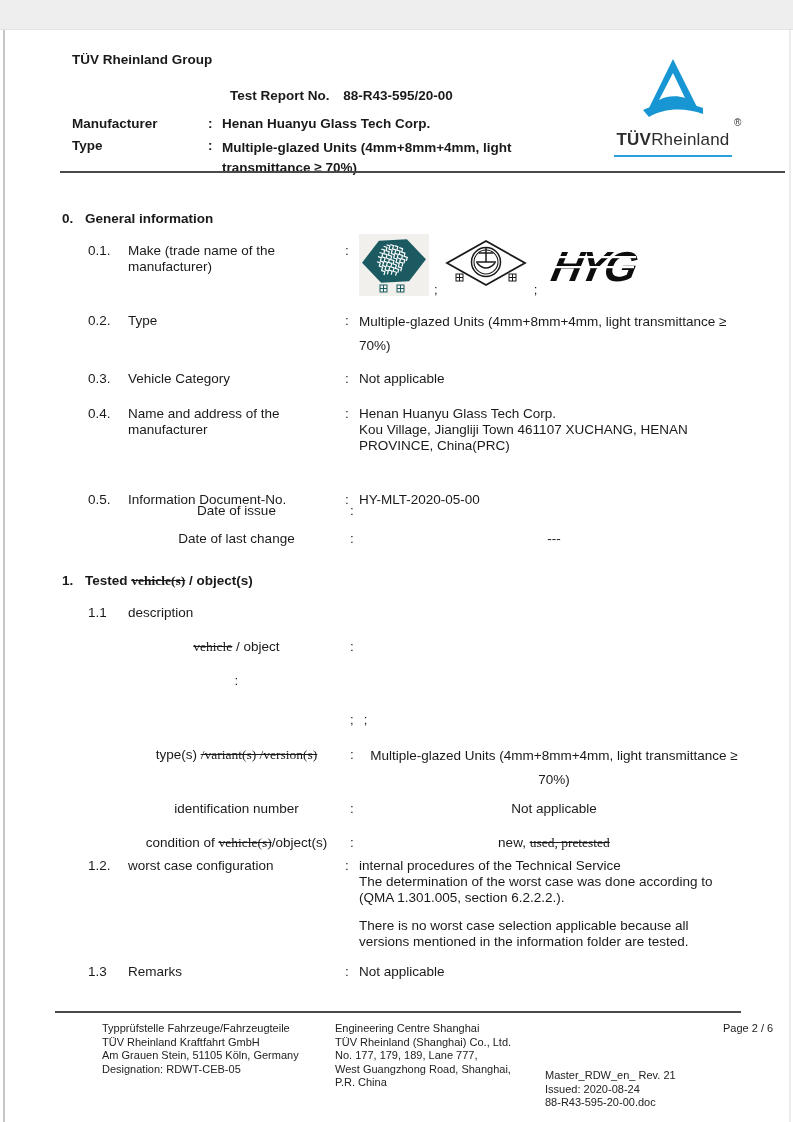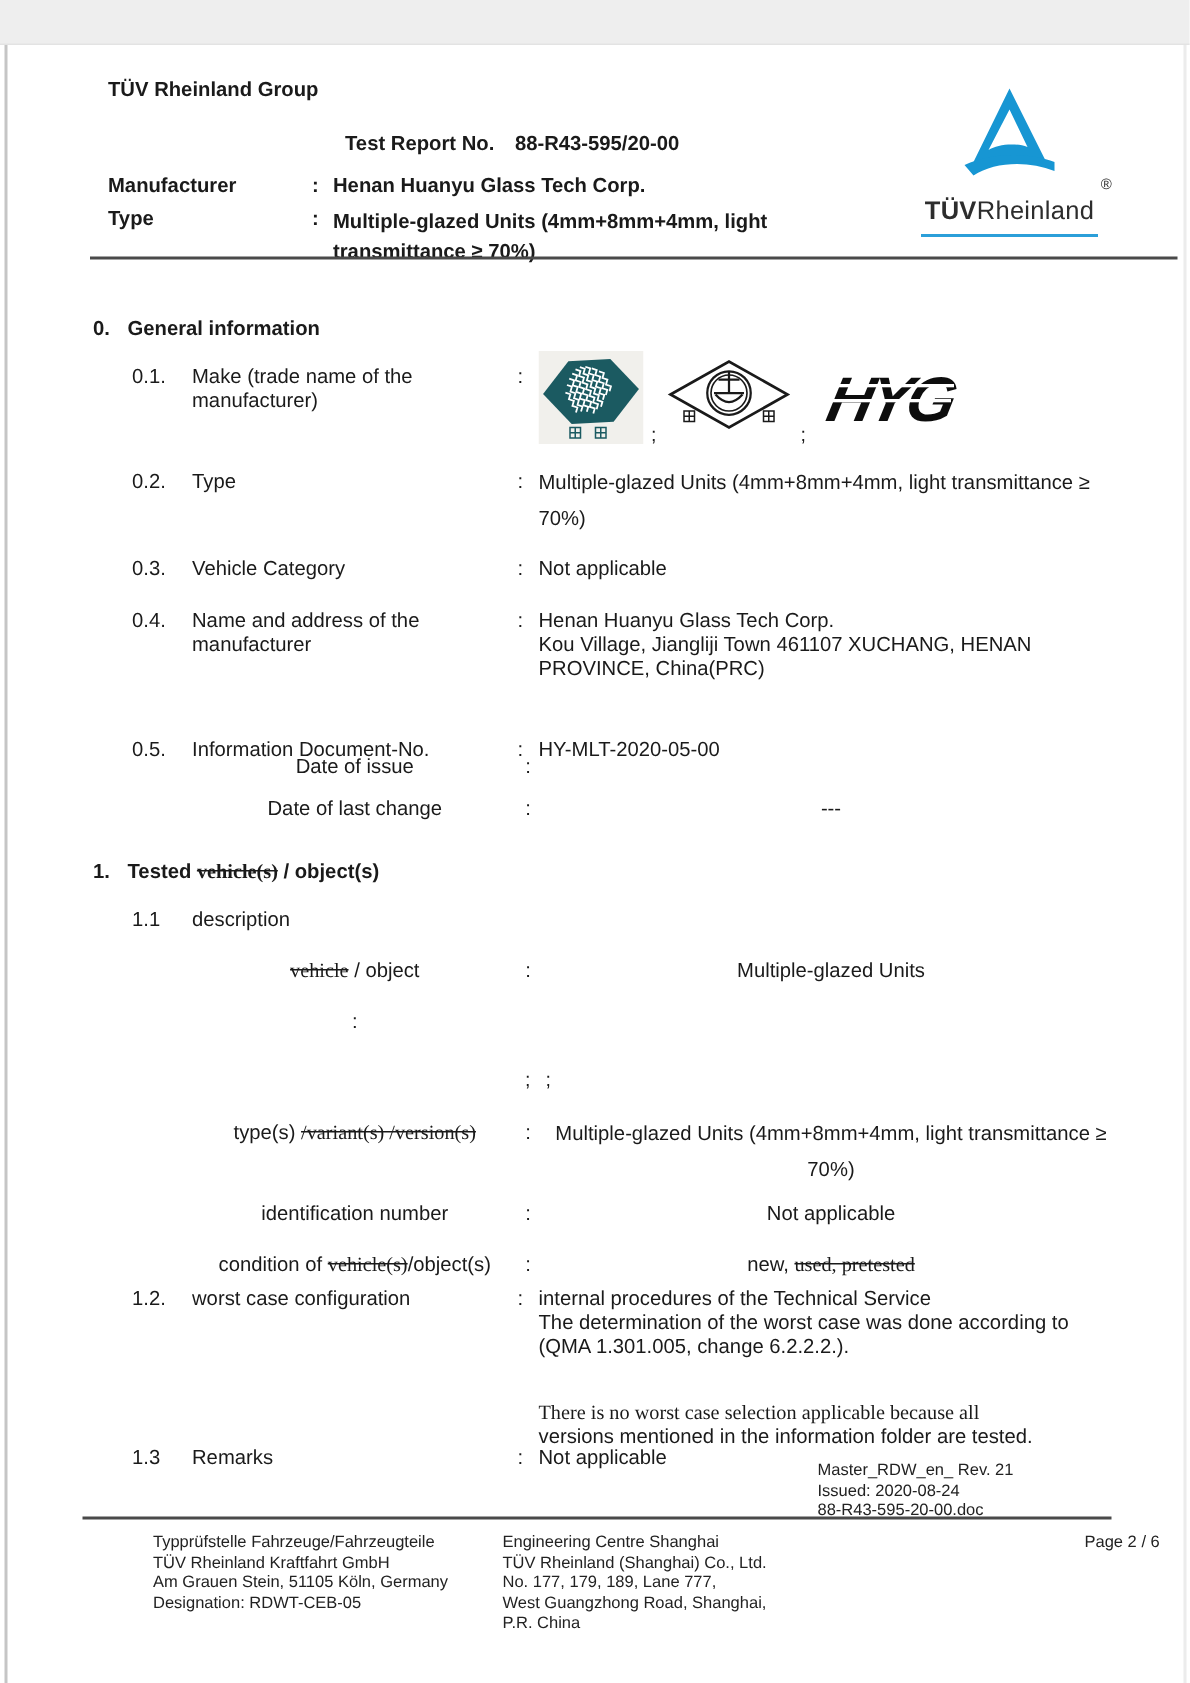--- a/index.html
+++ b/index.html
@@ -13,21 +13,21 @@
   .top-strip { position:absolute; top:0; left:0; width:793px; height:30px; background:#eeeeee; border-bottom:1px solid #e3e3e3; }
   .edge-left { position:absolute; top:30px; bottom:0; left:3px; width:2px; background:#c5c5c5; }
   .edge-right{ position:absolute; top:30px; bottom:0; right:2px; width:2px; background:#ececec; }
   .rule { position:absolute; height:2px; background:#4a4a4a; }
   .hrow { display:grid; grid-template-columns:136px 14px auto; left:72px; right:30px; }
   .row1 { display:grid; grid-template-columns:40px 217px 14px auto; left:88px; right:28px; }
   .row2 { display:grid; grid-template-columns:217px 14px auto; left:128px; right:44px;text-align:center; }
   .lh20 { line-height:20px; }
   .lh24 { line-height:24px; }
   .snum { display:inline-block; width:23px; }
-  .para2 { margin-top:28px;font-family:Liberation Serif, serif; }
+  .para2 { margin-top:12px; }
   
   .tuvlogo { top:58px; left:605px; width:136px; text-align:center; }
   .tuvtext { position:relative; display:inline-block; font-size:17px; color:#2d2d2d; letter-spacing:0.2px; margin-top:4px; }
   .tuvtext .reg { position:absolute; top:-13px; right:-12px; font-size:10px; }
   .tuvline { width:118px; height:2px; background:#2b9fd9; margin:5px auto 0 auto; }
   
   .logo-strip { display:flex; align-items:flex-end; gap:5px; }
   .sep { font-size:13px; line-height:12px; }
   .hyglogo { margin-bottom:9px; }
   .diamondlogo { margin-bottom:1px; }
@@ -203,21 +203,20 @@
   <div class="abs t row1" style="top:605px">
     <div>1.1</div>
     <div>description</div>
     <div></div>
       <div></div>
   </div>
 
   <div class="abs t row2" style="top:639px">
     <div><span class="strike">vehicle</span><span> / object</span></div>
     <div>:</div>
-    <div>Multiple-glazed Units</div>
   </div>
 
   <div class="abs t row2" style="top:673px">
     <div>:</div>
     <div class="logo-strip" style="margin-top:-9px">
       <svg width="70" height="62" viewBox="0 0 70 62">
         <rect width="70" height="62" fill="#f1f0ec"></rect>
         <polygon points="3,27 21,6 49,6 67,27 49,48 21,48" fill="#1b5a61" transform="rotate(-3 35 27)"></polygon>
         <g transform="rotate(-28 34 26)" stroke="#ffffff" stroke-width="1.2" fill="none">
           <path d="M19,20 l2.4,2.5 -2.4,2.5 2.4,2.5 -2.4,2.5 2.4,2.5 -2.4,2.5"></path>
@@ -291,21 +290,21 @@
     <div><span>new, </span><span class="strike">used, pretested</span></div>
   </div>
 
   <div class="abs t row1" style="top:858px">
     <div>1.2.</div>
     <div>worst case configuration</div>
     <div>:</div>
     <div>
       <div>internal procedures of the Technical Service</div>
       <div>The determination of the worst case was done according to</div>
-      <div>(QMA 1.301.005, change 6.2.2.2.).</div>
+      <div>(QMA 1.301.005, section 6.2.2.2.).</div>
       <div class="para2">There is no worst case selection applicable because all</div>
       <div>versions mentioned in the information folder are tested.</div>
     </div>
   </div>
 
   <div class="abs t row1" style="top:964px">
     <div>1.3</div>
     <div>Remarks</div>
     <div>:</div>
     <div>Not applicable</div>
@@ -321,21 +320,21 @@
   </div>
 
   <div class="abs foot" style="top:1022px;left:295px;width:200px">
     <div>Engineering Centre Shanghai</div>
     <div>TÜV Rheinland (Shanghai) Co., Ltd.</div>
     <div>No. 177, 179, 189, Lane 777,</div>
     <div>West Guangzhong Road, Shanghai,</div>
     <div>P.R. China</div>
   </div>
 
-  <div class="abs foot" style="top:974px;left:505px;width:170px">
+  <div class="abs foot" style="top:1069px;left:505px;width:170px">
     <div>Master_RDW_en_ Rev. 21</div>
     <div>Issued: 2020-08-24</div>
     <div>88-R43-595-20-00.doc</div>
   </div>
 
   <div class="abs foot" style="top:1022px;left:683px">Page 2 / 6</div>
 
 </div>
 
 </body></html>

